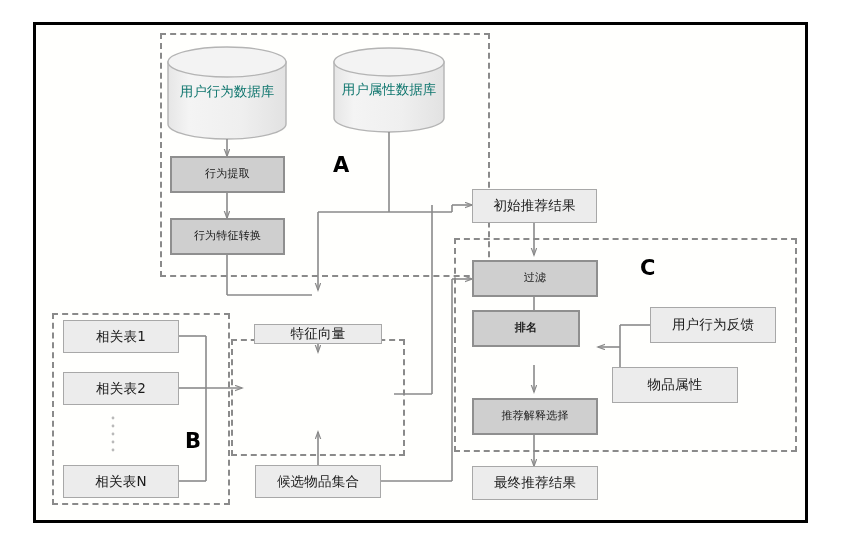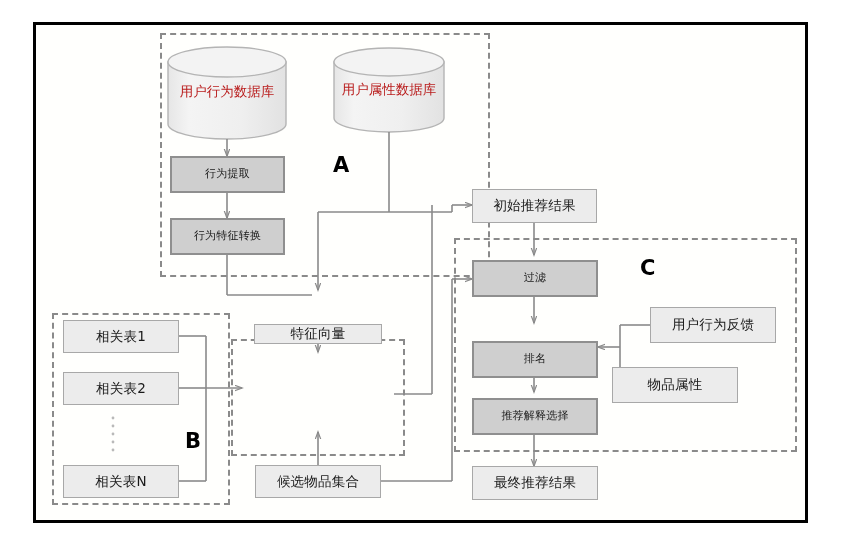--- a/index.html
+++ b/index.html
@@ -58,21 +58,21 @@
     background: #cfcfcf;
     border: 2px solid #8f8f8f;
     font-size: 14px;
   }
   .cyl-label {
     position: absolute;
     display: flex;
     align-items: center;
     justify-content: center;
     font-size: 13.5px;
-    color: #b91c1c;
+    color: #0f766e;
     pointer-events: none;
   }
   .region-label {
     position: absolute;
     font-family: "DejaVu Sans", "Liberation Sans", sans-serif;
     font-weight: bold;
     font-size: 21px;
     color: #000000;
   }
   .dashed-region {
@@ -193,21 +193,21 @@
 
   <div class="node box-light" style="left:63px; top:465px; width:116px; height:33px;">相关表N</div>
 
 
   <div class="node box-light" style="left:255px; top:465px; width:126px; height:33px;">候选物品集合</div>
 
   <div class="node box-light" style="left:472px; top:189px; width:125px; height:34px;">初始推荐结果</div>
 
   <div class="node box-dark" style="left:472px; top:260px; width:126px; height:37px;">过滤</div>
 
-  <div class="node box-dark" style="left:472px; top:341px; width:126px; height:37px;">排名</div>
+  <div class="node box-dark" style="left:472px; top:310px; width:108px; height:37px;font-weight:bold;">排名</div>
 
   <div class="node box-dark" style="left:472px; top:398px; width:126px; height:37px;">推荐解释选择</div>
 
   <div class="node box-light" style="left:472px; top:466px; width:126px; height:34px;">最终推荐结果</div>
 
   <div class="node box-light" style="left:650px; top:307px; width:126px; height:36px;">用户行为反馈</div>
 
   <div class="node box-light" style="left:612px; top:367px; width:126px; height:36px;">物品属性</div>
 
 </div>

